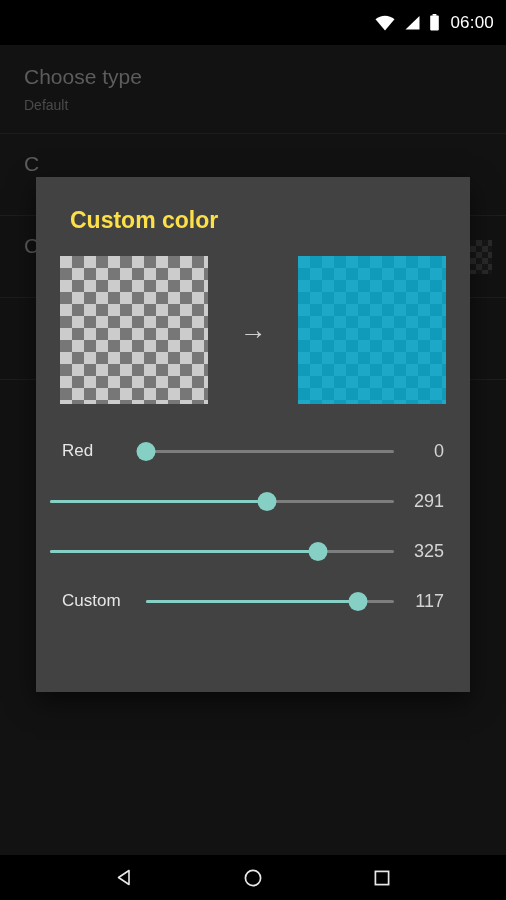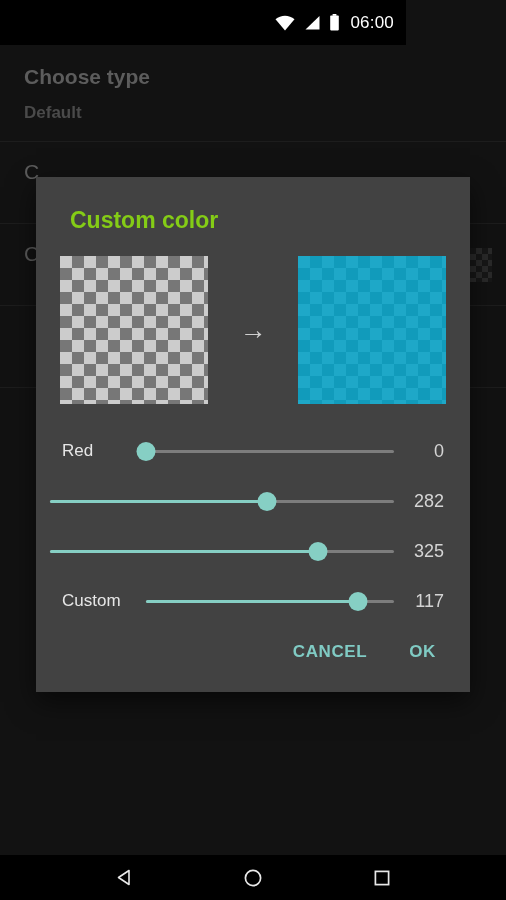--- a/index.html
+++ b/index.html
@@ -17,21 +17,21 @@
     width: 506px;
     height: 900px;
     background: #121212;
     overflow: hidden;
   }
 
   
   #status-bar {
     position: absolute;
     top: 0; left: 0;
-    width: 406px;
+    width: 506px;
     height: 45px;
     background: #000000;
     display: flex;
     align-items: center;
     justify-content: flex-end;
     padding-right: 12px;
     gap: 8px;
   }
   #status-bar .sb-icon {
     display: inline-block;
@@ -57,23 +57,23 @@
     padding: 16px 24px;
     border-bottom: 1px solid #1d1d1d;
   }
   .list-title {
     color: #5c5c5c;
     font-size: 21px;
     line-height: 28px;
   }
   .list-sub {
     color: #4a4a4a;
-    font-size: 17px;
+    font-size: 14px;
     line-height: 24px;
-    margin-top: 10px;
+    margin-top: 2px;
   }
   .row-swatch {
     position: absolute;
     right: 14px;
     top: 50%;
     transform: translateY(-50%);
     width: 34px;
     height: 34px;
     background-image:
       linear-gradient(45deg, #2a2a2a 25%, transparent 25%),
@@ -90,21 +90,21 @@
     position: absolute;
     left: 36px;
     top: 177px;
     width: 434px;
     height: 515px;
     background: #424242;
     box-shadow: 0 10px 26px rgba(0,0,0,0.55);
     z-index: 10;
   }
   #dialog-title {
-    color: #84cc16;
+    color: #fde047;
     font-size: 23px;
     font-weight: bold;
     padding: 30px 6px 0 34px;
   }
 
   
   #preview-row {
     display: flex;
     align-items: center;
     justify-content: center;
@@ -252,21 +252,21 @@
       <svg width="11" height="17" viewBox="0 0 11 17">
         <rect x="3.6" y="0" width="3.8" height="1.8" fill="#ffffff"></rect>
         <rect x="1.2" y="1.6" width="8.6" height="14.8" rx="0.8" fill="#ffffff"></rect>
       </svg>
     </span>
     <span class="clock">06:00</span>
   </div>
 
   <div id="bg-list">
 
-    <div class="list-row" style="padding-top:18px;font-weight:bold;">
+    <div class="list-row" style="padding-top:18px;">
       <div class="list-title">Choose type</div>
       <div class="list-sub">Default</div>
     </div>
 
 
     <div class="list-row" style="height:82px;">
       <div class="list-title">C</div>
     </div>
 
     <div class="list-row" style="height:82px;">
@@ -303,21 +303,21 @@
         </div>
         <div class="slider-value">0</div>
       </div>
 
       <div class="slider-row">
         <div class="slider-track-wrap">
           <div class="track-bg"></div>
           <div class="track-fill" id="fill-1" style="width: 63.1%;"></div>
           <div class="thumb" id="thumb-1" style="left: 63.1%;"></div>
         </div>
-        <div class="slider-value">282</div>
+        <div class="slider-value">291</div>
       </div>
 
       <div class="slider-row">
         <div class="slider-track-wrap">
           <div class="track-bg"></div>
           <div class="track-fill" id="fill-2" style="width: 78%;"></div>
           <div class="thumb" id="thumb-2" style="left: 78%;"></div>
         </div>
         <div class="slider-value">325</div>
       </div>
@@ -327,24 +327,20 @@
         <div class="slider-track-wrap">
           <div class="track-bg"></div>
           <div class="track-fill" id="fill-3" style="width: 85.5%;"></div>
           <div class="thumb" id="thumb-3" style="left: 85.5%;"></div>
         </div>
         <div class="slider-value">117</div>
       </div>
 
     </div>
 
-    <div id="dialog-actions">
-      <button class="text-button">CANCEL</button>
-      <button class="text-button">OK</button>
-    </div>
 
   </div>
 
   <div id="nav-bar">
     <div class="nav-btn">
       <svg width="19" height="19" viewBox="0 0 19 19">
         <path d="M14 2.5 L14 16.5 L3.5 9.5 Z" fill="none" stroke="#e8e8e8" stroke-width="1.6" stroke-linejoin="round"></path>
       </svg>
     </div>
     <div class="nav-btn">

